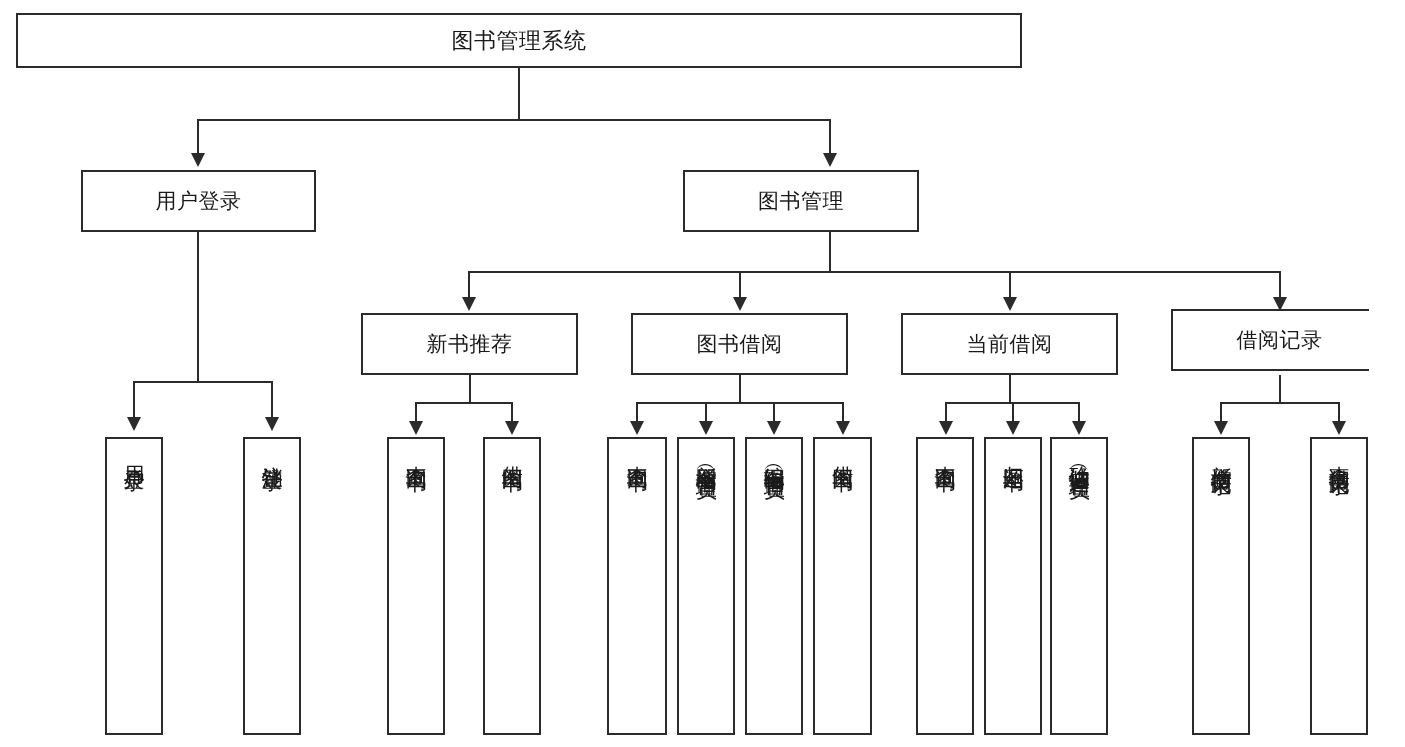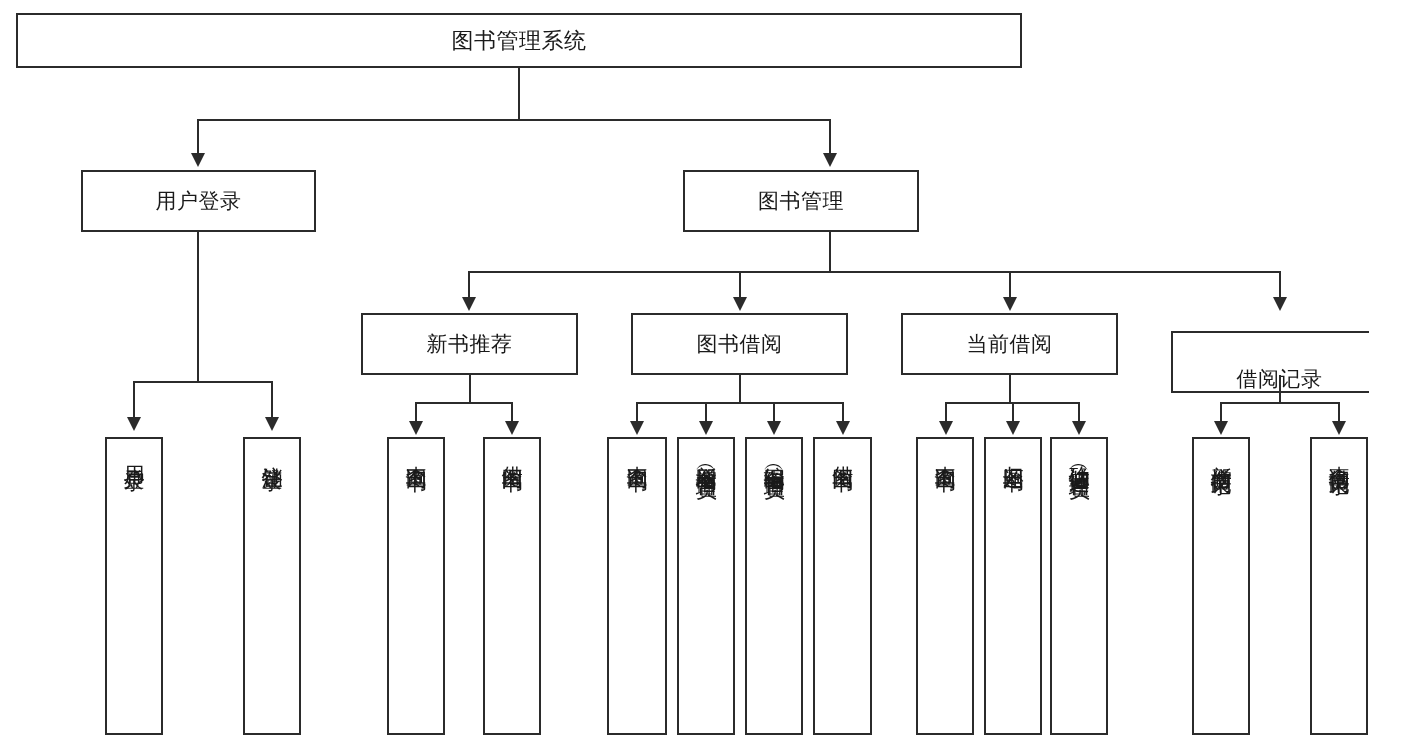--- a/index.html
+++ b/index.html
@@ -132,21 +132,21 @@
 
   <div class="node" style="left:631px; top:313px; width:217px; height:62px;">
     <span class="label">图书借阅</span>
   </div>
   <div class="node" style="left:361px; top:313px; width:217px; height:62px;">
     <span class="label">新书推荐</span>
   </div>
   <div class="node" style="left:901px; top:313px; width:217px; height:62px;">
     <span class="label">当前借阅</span>
   </div>
-  <div class="node" style="left:1171px; top:331px; width:217px; height:62px;align-items:flex-end;">
+  <div class="node" style="left:1171px; top:309px; width:217px; height:62px;">
     <span class="label">借阅记录</span>
   </div>
 
   <div class="vline" style="left:469px; top:375px; width:2px; height:28px;"></div>
   <div class="hline" style="left:415px; top:402px; width:98px; height:2px;"></div>
   <div class="vline" style="left:415px; top:402px; width:2px; height:22px;"></div>
   <div class="arrow" style="left:409px; top:421px;"></div>
   <div class="vline" style="left:511px; top:402px; width:2px; height:22px;"></div>
   <div class="arrow" style="left:505px; top:421px;"></div>
 

